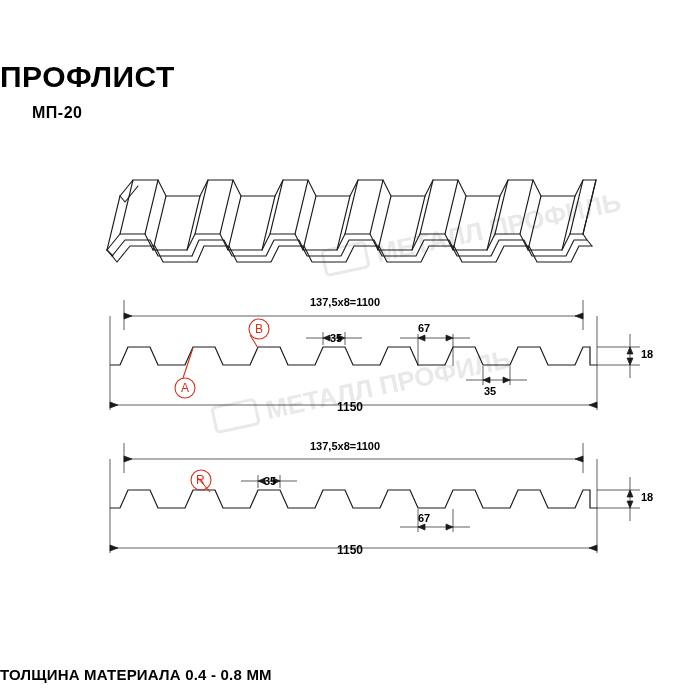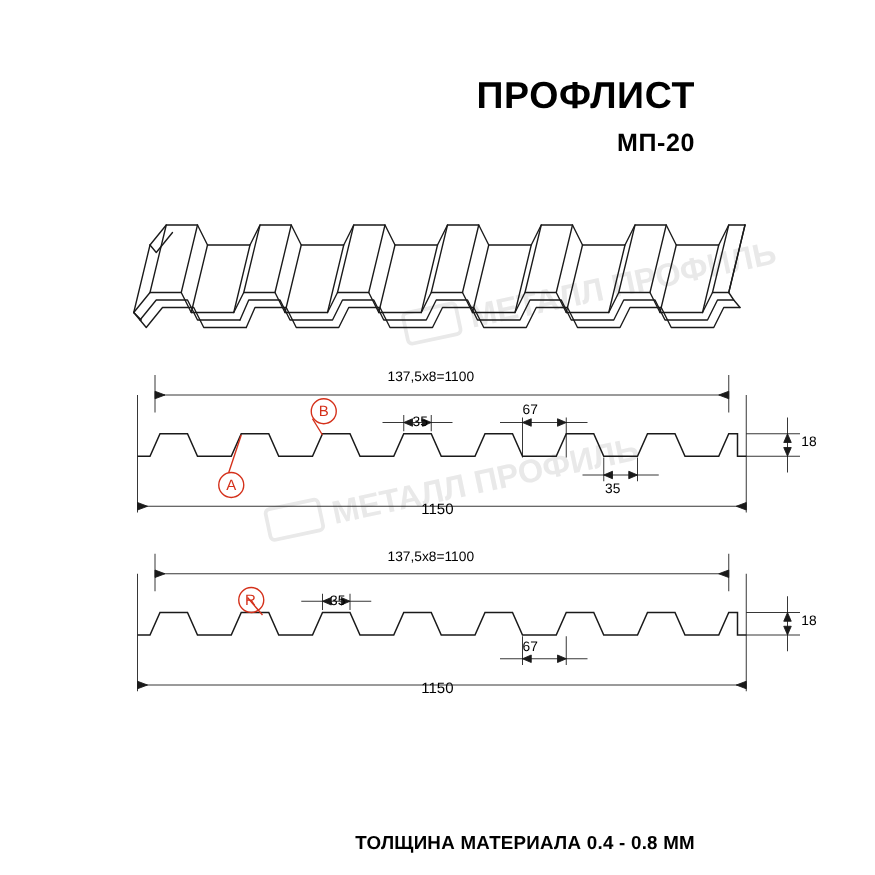--- a/index.html
+++ b/index.html
@@ -18,32 +18,33 @@
   #sheet {
     position: absolute;
     left: 0; top: 0;
     width: 700px;
     height: 700px;
   }
   .title {
     position: absolute;
     left: 0;
     width: 556px;
-    text-align: right;
+    text-align: left;
     font-weight: bold;
     letter-spacing: 0.5px;
   }
   #main-title {
     top: 60px;
     font-size: 30px;
   }
   #sub-title {
     top: 104px;
-    font-size: 20px;
-    font-weight: bold;
+    font-size: 16px;
+    font-weight: bold;
+    margin-left: 32px;
   }
   #footer-note {
     top: 620px;
     font-size: 15px;
     font-weight: bold;
     letter-spacing: 0.2px;
     margin-top: 46px;
   }
   .wm {
     position: absolute;
@@ -76,20 +77,21 @@
     margin-right: 8px;
     position: relative;
     top: -3px;
   }
   .dim-label {
     position: absolute;
     font-size: 11px;
     font-family: "Liberation Sans", sans-serif;
     color: #000;
     white-space: nowrap;
+    font-weight: bold;
   }
   .callout {
     position: absolute;
     font-size: 12px;
     font-family: "Liberation Sans", sans-serif;
     color: #d4301a;
     font-weight: normal;
   }
 </style>
 </head>

